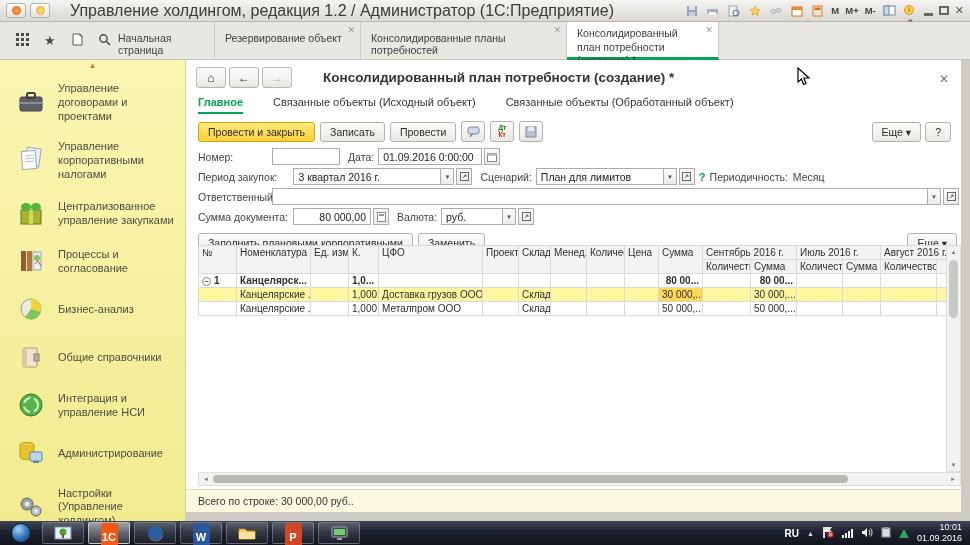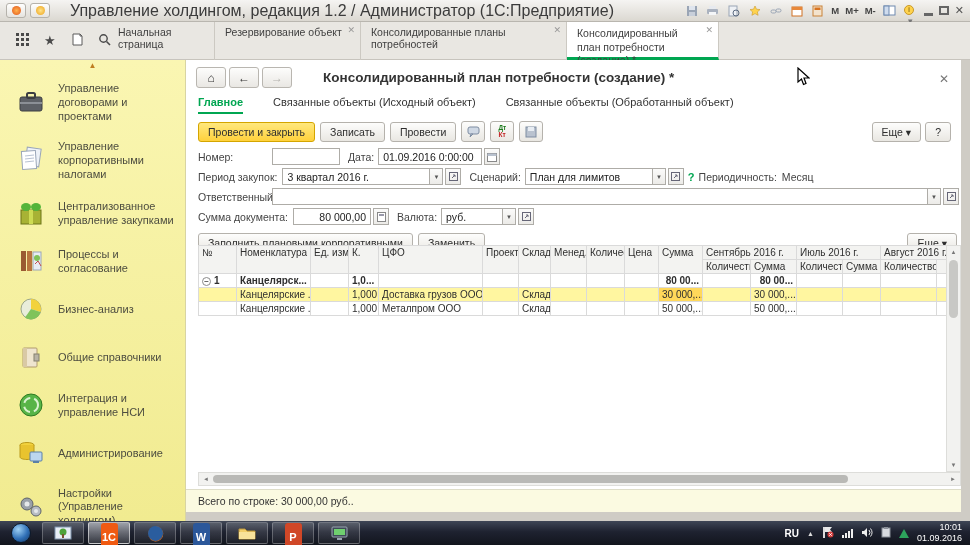--- a/index.html
+++ b/index.html
@@ -25,21 +25,21 @@
   .tb-m { font-size:9.5px; color:#444; font-weight:700; }
   .wc { color:#555; font-size:11px; line-height:1; }
   .wc-min { width:9px; height:3px; background:#666; margin-top:7px; }
   .wc-max { width:10px; height:9px; border:2px solid #666; }
   
   .tabstrip { position:absolute; top:22px; left:0; right:0; height:38px;
     background:#e9e7e2; border-bottom:1px solid #c7c4bd; display:flex; }
   .quickbar { width:108px; display:flex; align-items:center; gap:15px; padding-left:16px; }
   .tab { position:relative; border-right:1px solid #ccc9c2; padding:4px 16px 0 10px;
     font-size:10.5px; color:#3f3f3f; height:38px; }
-  .tab .lbl { display:block; }
+  .tab .lbl { display:block; margin-top:6px; }
   .tab.two .lbl { margin-top:1px; line-height:1.3; }
   .tab.active { background:#fff; border-bottom:3px solid #00a651; }
   .tab-x { position:absolute; top:3px; right:5px; font-size:9px; color:#999; }
   
   .sidebar { position:absolute; top:60px; left:0; width:186px; bottom:24px;
     background:linear-gradient(180deg,#faf6b2,#f1eb90);
     border-right:1px solid #d8d4a2; padding-top:22px; }
   .sb-up { position:absolute; top:1px; left:50%; transform:translateX(-50%);
     color:#bf7e22; font-size:8px; }
   .sb-item { display:flex; align-items:center; gap:13px; padding:0 6px 0 17px; margin-bottom:17px; min-height:31px; }
@@ -378,21 +378,21 @@
     <span class="mini">
         <svg width="10" height="10" viewBox="0 0 10 10">
           <rect x="0.5" y="1.5" width="9" height="8" fill="#fff" stroke="#888"></rect>
           <rect x="0.5" y="1.5" width="9" height="2.5" fill="#b9c2cf"></rect>
         </svg>
       </span>
   </div>
 
   <div class="frow">
     <span class="flabel">Период закупок:</span>
-    <span class="finput" style="width:148px;margin-left:5px">3 квартал 2016 г.</span>
+    <span class="finput" style="width:148px;margin-left:16px">3 квартал 2016 г.</span>
     <span class="dd">▼</span>
     <span class="mini">
         <svg width="9" height="9" viewBox="0 0 9 9">
           <rect x="0.5" y="0.5" width="8" height="8" fill="none" stroke="#667"></rect>
           <path d="M3 6l3-3M4 3h2v2" stroke="#667" fill="none"></path>
         </svg>
       </span>
     <span class="flabel" style="margin-left:8px">Сценарий:</span>
     <span class="finput" style="width:128px;margin-left:4px">План для лимитов</span>
     <span class="dd">▼</span>

